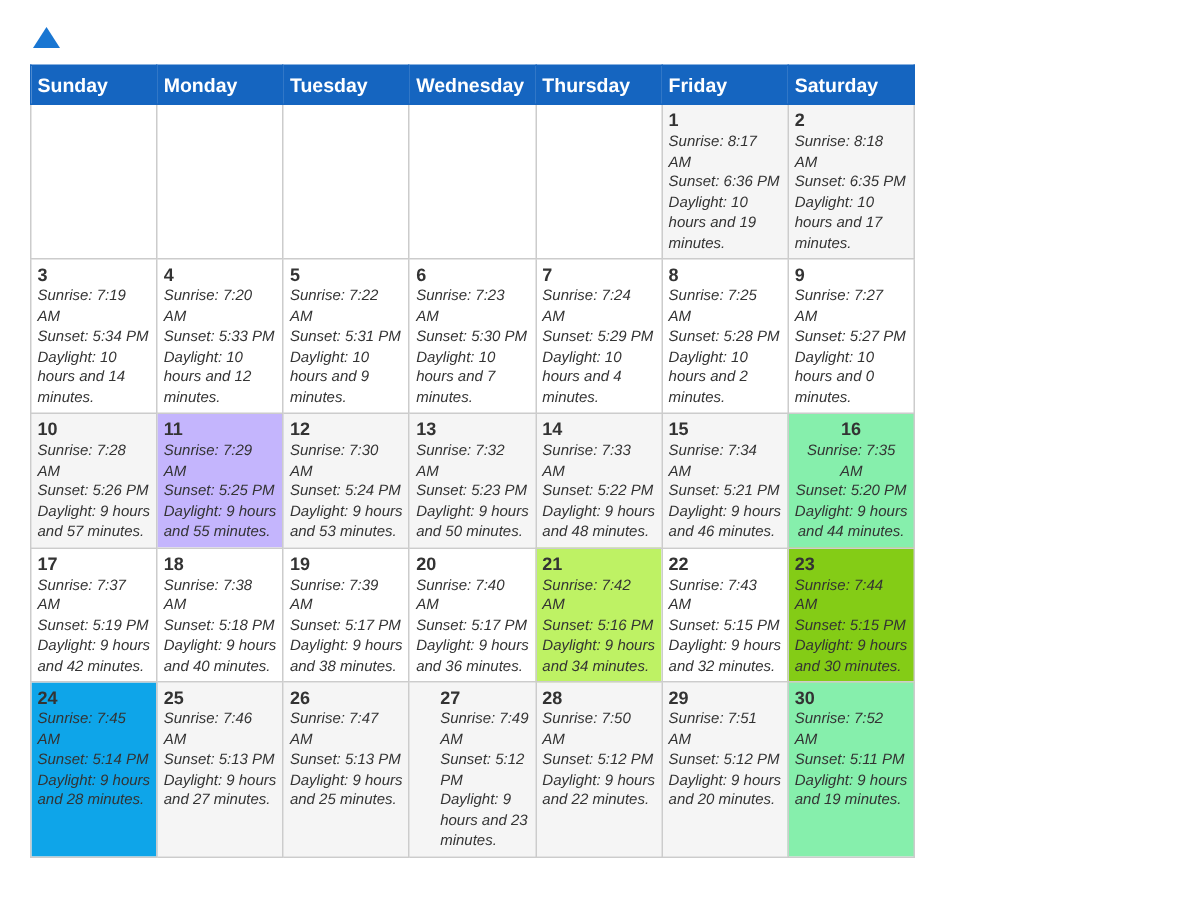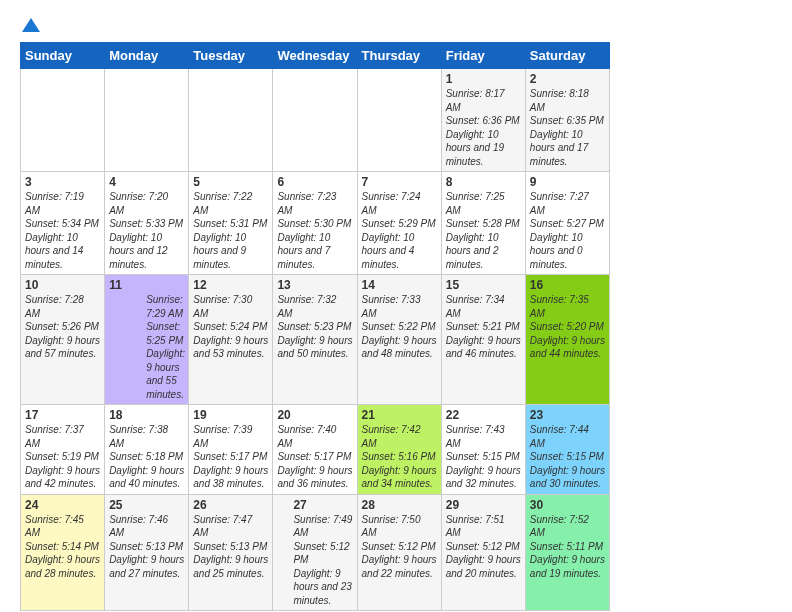--- a/index.html
+++ b/index.html
@@ -185,21 +185,21 @@
         </tr>
         <tr>
           <td style="background: rgb(245, 245, 245);">
             <span class="day-num">10</span>
             <div class="day-info" style="white-space: pre-line;">Sunrise: 7:28 AM
 Sunset: 5:26 PM
 Daylight: 9 hours and 57 minutes.</div>
           </td>
           <td style="background: #c4b5fd;">
             <span class="day-num">11</span>
-            <div class="day-info" style="white-space: pre-line; margin-left: 37px;">Sunrise: 7:29 AM
+            <div class="day-info" style="white-space: pre-line;">Sunrise: 7:29 AM
 Sunset: 5:25 PM
 Daylight: 9 hours and 55 minutes.</div>
           </td>
           <td style="background: rgb(245, 245, 245);">
             <span class="day-num">12</span>
             <div class="day-info" style="white-space: pre-line;">Sunrise: 7:30 AM
 Sunset: 5:24 PM
 Daylight: 9 hours and 53 minutes.</div>
           </td>
           <td style="background: rgb(245, 245, 245);">
@@ -213,21 +213,21 @@
             <div class="day-info" style="white-space: pre-line;">Sunrise: 7:33 AM
 Sunset: 5:22 PM
 Daylight: 9 hours and 48 minutes.</div>
           </td>
           <td style="background: rgb(245, 245, 245);">
             <span class="day-num">15</span>
             <div class="day-info" style="white-space: pre-line;">Sunrise: 7:34 AM
 Sunset: 5:21 PM
 Daylight: 9 hours and 46 minutes.</div>
           </td>
-          <td style="background: #84cc16;">
+          <td style="background: #86efac; text-align: center;">
             <span class="day-num">16</span>
             <div class="day-info" style="white-space: pre-line;">Sunrise: 7:35 AM
 Sunset: 5:20 PM
 Daylight: 9 hours and 44 minutes.</div>
           </td>
         </tr>
         <tr>
           <td style="background: rgb(255, 255, 255);">
             <span class="day-num">17</span>
             <div class="day-info" style="white-space: pre-line;">Sunrise: 7:37 AM
@@ -257,29 +257,29 @@
             <div class="day-info" style="white-space: pre-line;">Sunrise: 7:42 AM
 Sunset: 5:16 PM
 Daylight: 9 hours and 34 minutes.</div>
           </td>
           <td style="background: rgb(255, 255, 255);">
             <span class="day-num">22</span>
             <div class="day-info" style="white-space: pre-line;">Sunrise: 7:43 AM
 Sunset: 5:15 PM
 Daylight: 9 hours and 32 minutes.</div>
           </td>
-          <td style="background: #7dd3fc;">
+          <td style="background: #84cc16;">
             <span class="day-num">23</span>
             <div class="day-info" style="white-space: pre-line;">Sunrise: 7:44 AM
 Sunset: 5:15 PM
 Daylight: 9 hours and 30 minutes.</div>
           </td>
         </tr>
         <tr>
-          <td style="background: #fef9c3;">
+          <td style="background: #0ea5e9;">
             <span class="day-num">24</span>
             <div class="day-info" style="white-space: pre-line;">Sunrise: 7:45 AM
 Sunset: 5:14 PM
 Daylight: 9 hours and 28 minutes.</div>
           </td>
           <td style="background: rgb(245, 245, 245);">
             <span class="day-num">25</span>
             <div class="day-info" style="white-space: pre-line;">Sunrise: 7:46 AM
 Sunset: 5:13 PM
 Daylight: 9 hours and 27 minutes.</div>

